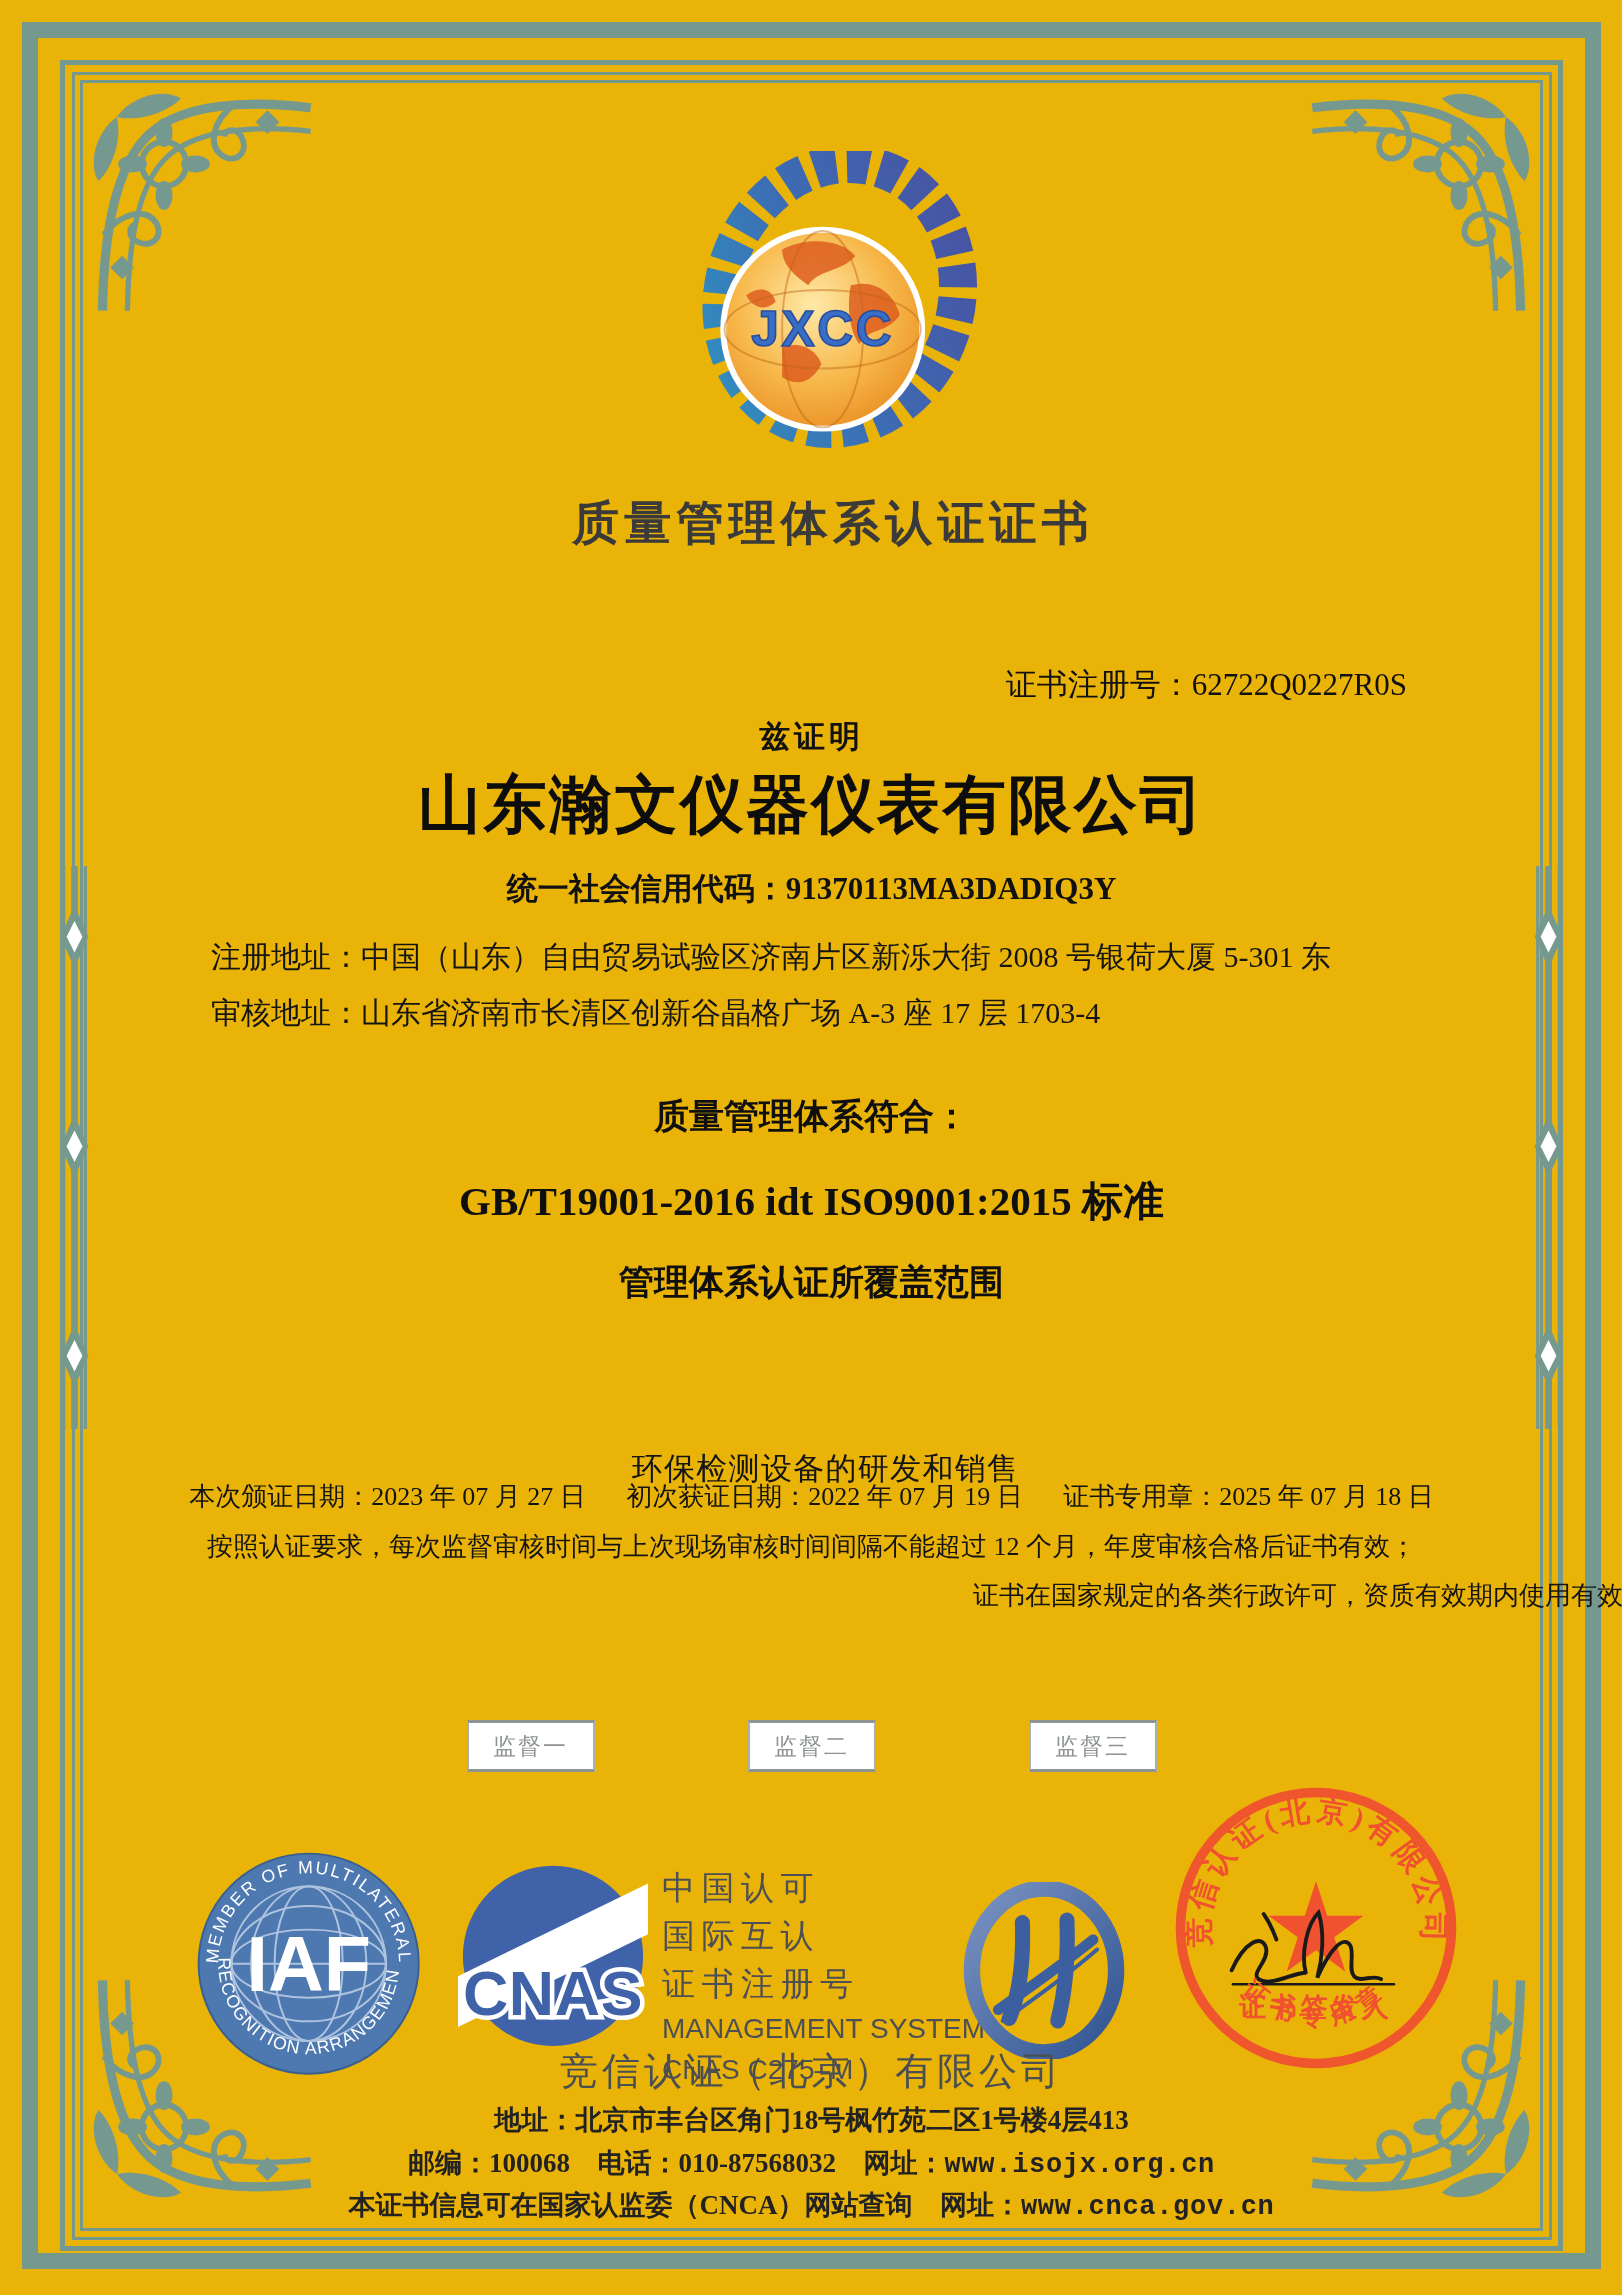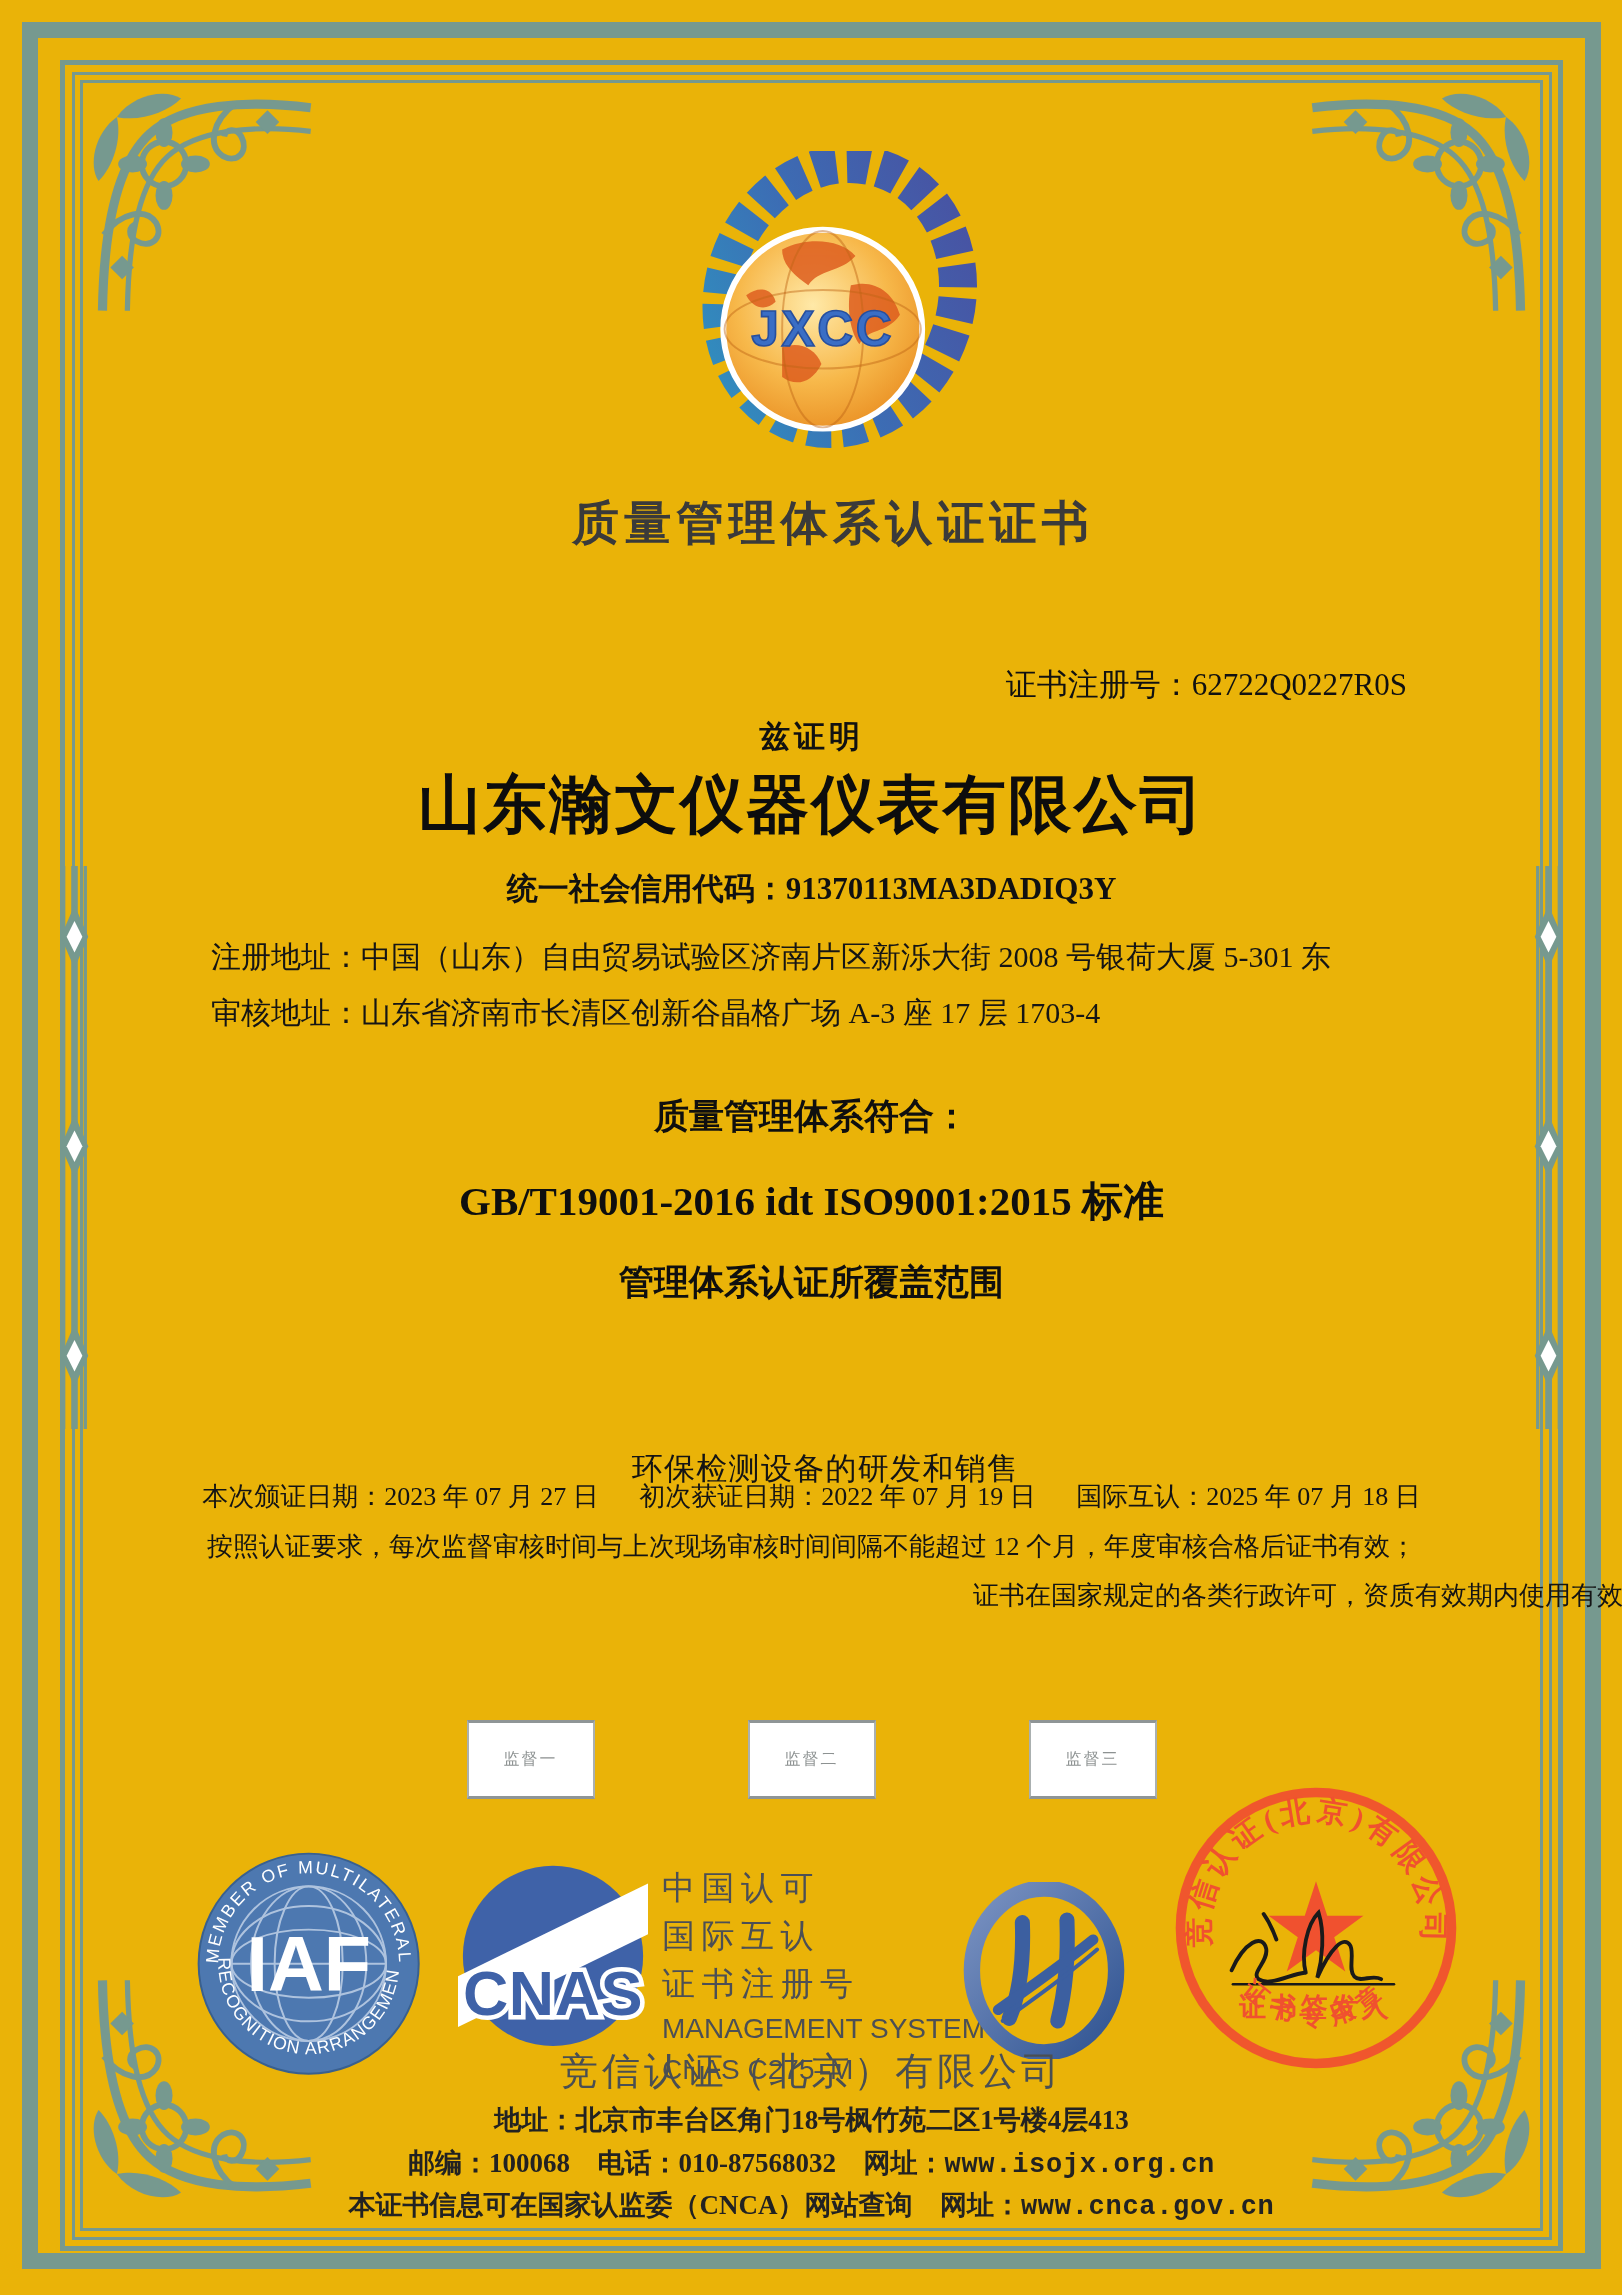--- a/index.html
+++ b/index.html
@@ -35,25 +35,25 @@
   .addr2{top:993px;}
   .conform{top:1093px;font-size:35px;font-weight:700;color:#0f0f0f;}
   .standard{top:1174px;font-size:41px;font-weight:700;color:#0f0f0f;}
   .scopetitle{top:1259px;font-size:35px;font-weight:700;color:#0f0f0f;}
   .scope{top:1448px;font-size:31px;color:#141414;letter-spacing:1.3px;padding-left:28px;}
   .dates{top:1479px;font-size:26px;color:#141414;}
   .dates .grp{margin:0 17px;white-space:nowrap;}
   .note1{top:1529px;font-size:26px;color:#141414;}
   .note2{top:1578px;font-size:26px;color:#141414;text-align:right;}
   .sup-row{position:absolute;top:1720px;left:0;right:0;display:flex;justify-content:center;gap:153px;}
-  .sup-box{width:128px;height:79px;box-sizing:border-box;
+  .sup-box{width:128px;height:52px;box-sizing:border-box;
     border-left:2px solid #aab0b0;border-right:2px solid #aab0b0;
     border-top:3.9px solid #8f9596;border-bottom:3.9px solid #8f9596;
     display:flex;align-items:center;justify-content:center;
-    font-size:16px;color:#8d9292;letter-spacing:2px;background:#fff;}
+    font-size:23px;color:#8d9292;letter-spacing:2px;background:#fff;}
   
   .iaf{position:absolute;left:196px;top:1851px;}
   .cnasmark{position:absolute;left:458px;top:1858px;}
   .cnastext{position:absolute;left:662px;top:1864px;color:#4c4f55;}
   .cnastext .zh{font-size:33px;letter-spacing:6.5px;line-height:48px;font-weight:500;
     font-family:"Liberation Sans","DejaVu Sans",sans-serif;}
   .cnastext .en{font-size:28px;line-height:41px;font-family:"Liberation Sans","DejaVu Sans",sans-serif;}
   .hmark{position:absolute;left:962px;top:1882px;}
   .stamp{position:absolute;left:1169px;top:1781px;}
   
@@ -176,21 +176,21 @@
   </div>
 
   <div class="center conform">质量管理体系符合：</div>
   <div class="center standard">GB/T19001-2016 idt ISO9001:2015 标准</div>
   <div class="center scopetitle">管理体系认证所覆盖范围</div>
   <div class="center scope">环保检测设备的研发和销售</div>
 
   <div class="center dates">
     <span class="grp"><span>本次颁证日期：</span><span>2023 年 07 月 27 日</span></span>
     <span class="grp"><span>初次获证日期：</span><span>2022 年 07 月 19 日</span></span>
-    <span class="grp"><span>国际互认：</span><span>2025 年 07 月 18 日</span></span>
+    <span class="grp"><span>证书专用章：</span><span>2025 年 07 月 18 日</span></span>
   </div>
   <div class="center note1">按照认证要求，每次监督审核时间与上次现场审核时间间隔不能超过 12 个月，年度审核合格后证书有效；</div>
   <div class="center note2">证书在国家规定的各类行政许可，资质有效期内使用有效</div>
 
   <div class="sup-row">
     <div class="sup-box">
         <span>监督一</span>
       </div>
     <div class="sup-box">
         <span>监督二</span>

